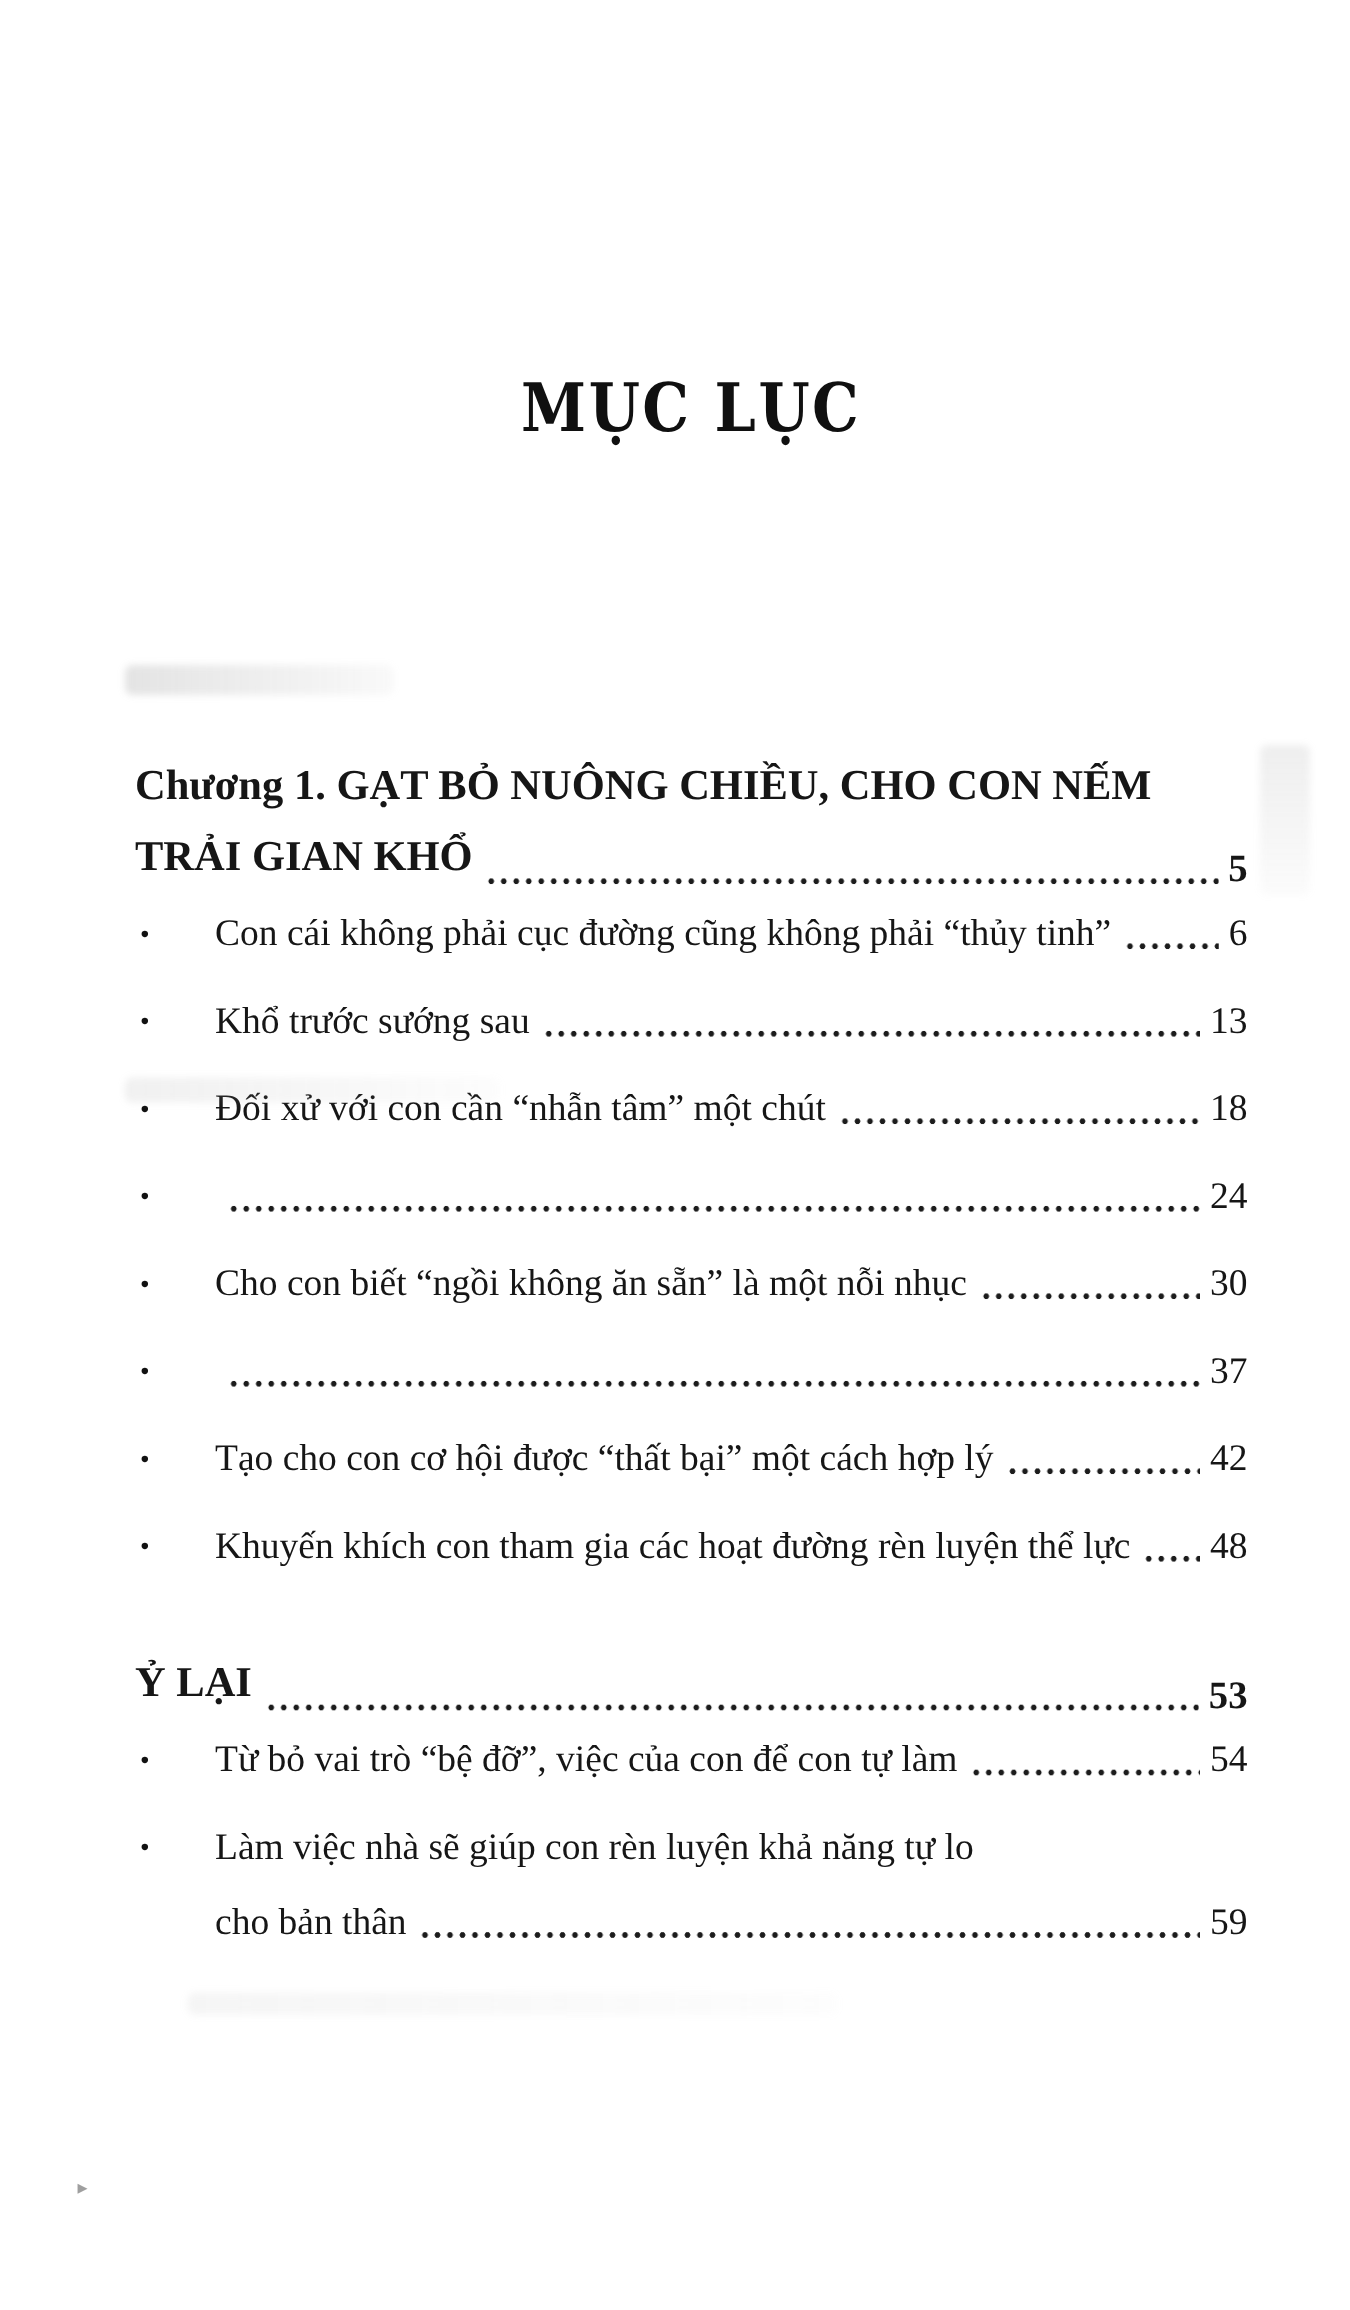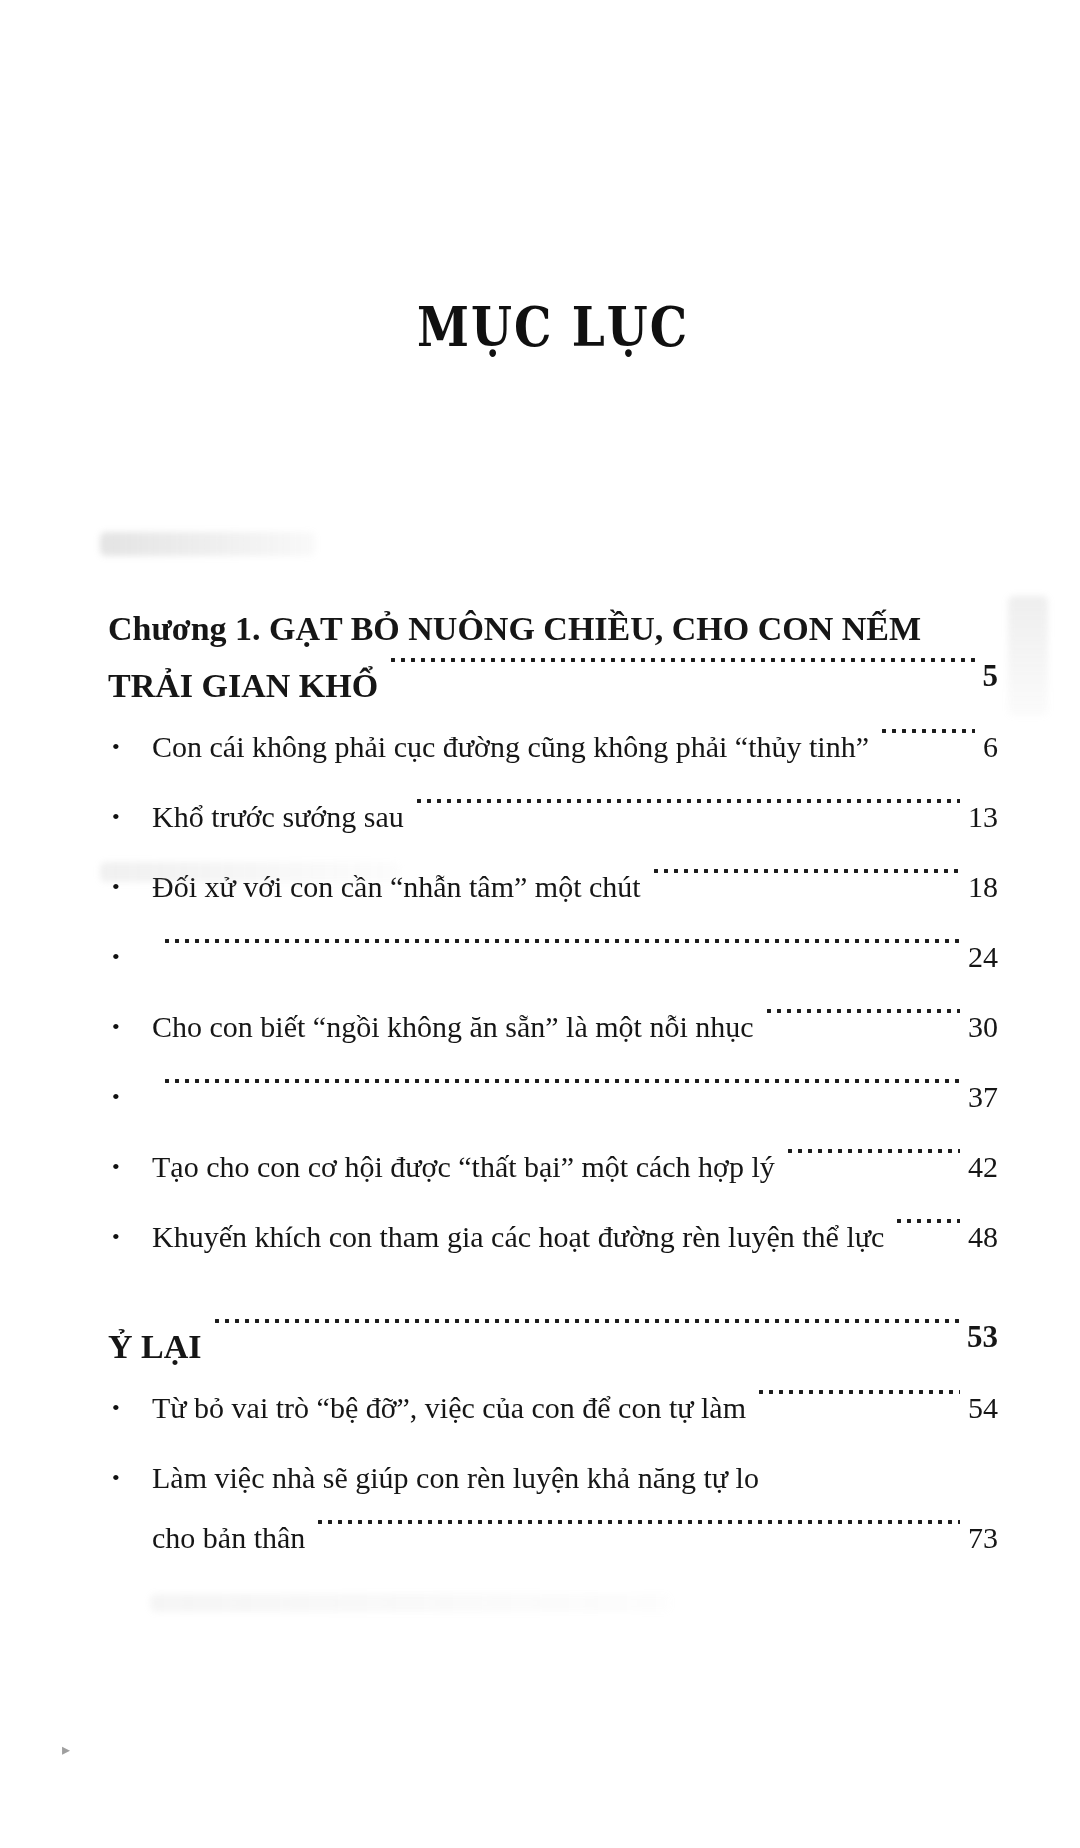--- a/index.html
+++ b/index.html
@@ -11,30 +11,30 @@
   }
   .content{position:absolute;left:108px;top:0;width:890px;}
   .page-title{
     margin:296px 0 0 0;height:66px;text-align:center;
     font-family:"DejaVu Serif","Liberation Serif",serif;
     font-weight:700;font-size:47px;letter-spacing:2px;
     transform:scaleY(1.14);transform-origin:top center;
     color:#101010;
   }
   .toc{margin-top:238px;}
-  .flexline{display:flex;align-items:flex-start;}
+  .flexline{display:flex;align-items:flex-end;}
   .toc-chapter{font-weight:700;font-size:34px;line-height:57px;margin-bottom:14px;}
   .chapter-line{white-space:nowrap;}
   .toc-item{display:flex;font-size:30px;line-height:38px;margin-bottom:32px;}
   .toc-section-2{margin-top:62px;}
   .bullet{
     flex:0 0 40px;font-size:22px;line-height:38px;
     padding-left:4px;color:#111;
   }
-  .item-body{flex:1 1 auto;min-width:0;}
+  .item-body{flex:1 1 auto;min-width:0;margin-left:20px;}
   .item-line + .item-line{margin-top:22px;}
   .toc-text{white-space:nowrap;flex:0 1 auto;}
   .leader{
     flex:1 1 auto;min-width:18px;height:6px;
     margin:0 8px 6px 10px;
     background-image:radial-gradient(circle,#1c1c1c 2.1px,rgba(0,0,0,0) 2.5px);
     background-size:10px 6px;background-repeat:repeat-x;background-position:left bottom;
   }
   .pagenum{flex:0 0 auto;font-size:30px;line-height:38px;}
   .chapter-pagenum{font-weight:700;font-size:31px;}
@@ -160,21 +160,21 @@
       </div>
     </div>
 
     <div class="toc-item">
       <span class="bullet">•</span>
       <div class="item-body">
         <div class="item-line">Làm việc nhà sẽ giúp con rèn luyện khả năng tự lo</div>
         <div class="item-line flexline">
           <span class="toc-text">cho bản thân</span>
           <span class="leader"></span>
-          <span class="pagenum">73</span>
+          <span class="pagenum">59</span>
         </div>
       </div>
     </div>
 
   </div>
 </div>
 
 <div class="artifact smudge smudge-1"></div>
 <div class="artifact smudge smudge-2"></div>
 <div class="artifact smudge smudge-3"></div>

